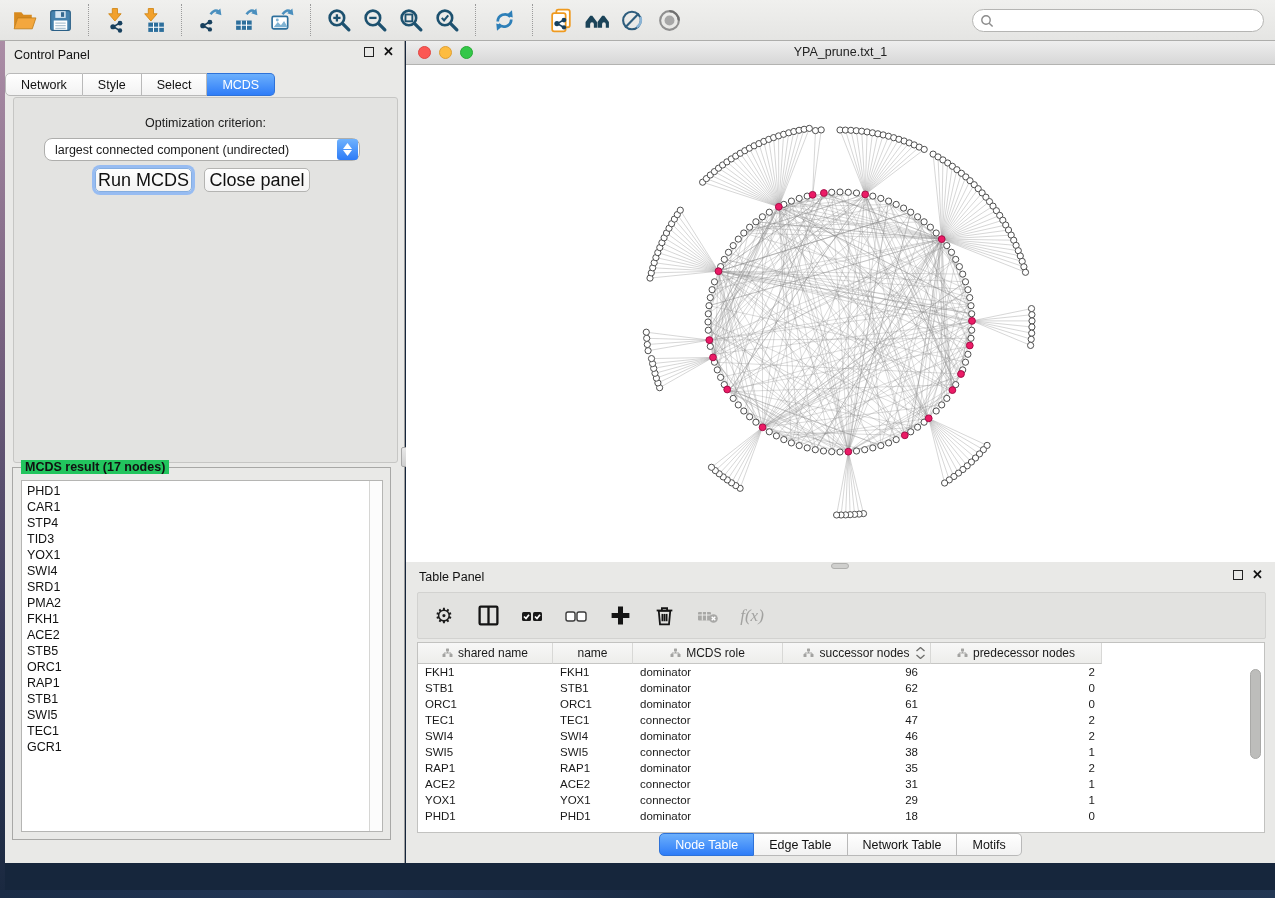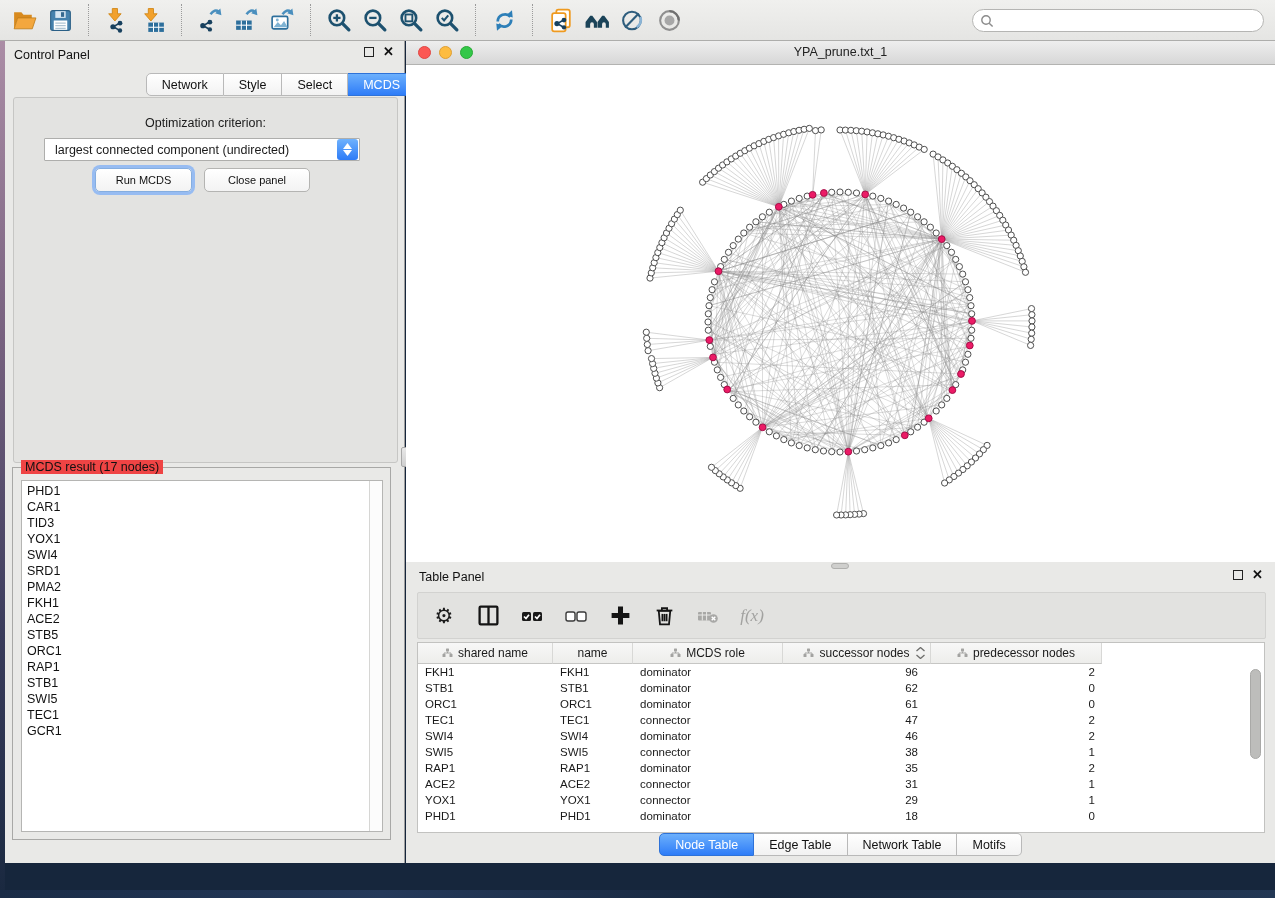--- a/index.html
+++ b/index.html
@@ -28,45 +28,45 @@
     background:linear-gradient(90deg,#1a2c47,#24395a 30%,#16263c 60%,#223754); }
 
   
   .control-panel { position:absolute; left:5px; top:41px; width:400px; height:822px;
     background:#e9e9e7; border-right:1px solid #9e9e9e; }
   .cp-header { position:relative; height:27px; }
   .cp-title { position:absolute; left:9px; top:7px; font-size:12.5px; color:#111; }
   .win-btns { position:absolute; right:10px; top:6px; display:flex; gap:9px; align-items:center; }
   .float-glyph { width:10px; height:10px; border:1.6px solid #222; display:inline-block; }
   .close-glyph { font-size:13px; font-weight:bold; color:#111; line-height:10px; }
-  .cp-tabs { position:absolute; left:12px; top:32px; width:100%; display:flex; justify-content:flex-end; }
+  .cp-tabs { position:absolute; left:0; top:32px; width:100%; display:flex; justify-content:flex-start; }
   .seg { display:flex; }
   .seg .tab { height:23px; padding:0 15px; display:flex; align-items:center; font-size:12.5px;
     background:linear-gradient(#ffffff,#f2f2f2); border:1px solid #b9b9b9; border-left:none; color:#111; }
   .seg .tab:first-child { border-left:1px solid #b9b9b9; border-radius:5px 0 0 5px; }
   .seg .tab:last-child { border-radius:0 5px 5px 0; }
   .seg .tab.active { background:linear-gradient(#6cb0fc,#2e7cf8); color:#fff; border-color:#2e72d8; }
   .cp-box { position:absolute; left:8px; top:56px; width:385px; height:366px;
     background:#e3e3e1; border:1px solid #c6c6c4; border-radius:3px; }
   .opt-label { position:absolute; left:0; top:18px; width:100%; text-align:center; font-size:12.5px; }
   .select { position:absolute; left:30px; top:40px; width:316px; height:23px; background:#fff;
-    border:1px solid #aeaeac; border-radius:1px; display:flex; align-items:center; }
+    border:1px solid #aeaeac; border-radius:8px; display:flex; align-items:center; }
   .select .val { flex:1; padding-left:10px; font-size:12.5px; white-space:nowrap; overflow:hidden; }
   .stepper { width:21px; height:21px; margin-right:1px; border-radius:3px;
     background:linear-gradient(#6fb2fd,#2d7bf7); display:flex; flex-direction:column;
     align-items:center; justify-content:center; gap:1px; }
   .stepper svg { display:block; }
   .btn { position:absolute; height:24px; background:linear-gradient(#ffffff,#f3f3f3);
-    border:1px solid #b4b4b2; border-radius:5px; font-size:11px; display:flex;
+    border:1px solid #b4b4b2; border-radius:5px; font-size:18px; display:flex;
     align-items:center; justify-content:center; color:#111; }
   .btn.focusring { box-shadow:0 0 0 3px rgba(110,168,250,.65); border-color:#85aee0; }
   .result-group { position:absolute; left:7px; top:426px; width:379px; height:373px;
     border:1px solid #a8a8a6; }
-  .legend { position:absolute; left:8px; top:-8px; background:#ef4444; padding:0 4px;
-    font-size:12.5px; color:#111; }
+  .legend { position:absolute; left:8px; top:-8px; background:#22c55e; padding:0 4px;
+    font-size:12.5px; color:#111;font-weight:bold; }
   .listbox { position:absolute; left:8px; top:12px; width:362px; height:352px; background:#fff;
     border:1px solid #b5b5b3; overflow:hidden; }
   .listbox .items { position:absolute; left:0; top:2px; right:14px; }
   .listbox .item { height:16px; line-height:16px; padding-left:5px; font-size:12.5px; color:#111; }
   .list-scroll { position:absolute; right:0; top:0; width:13px; height:100%;
     background:#fcfcfc; border-left:1px solid #d6d6d4; }
 
   
   .v-handle { position:absolute; left:401px; top:447px; width:9px; height:20px;
     background:linear-gradient(#e8e8e8,#cfcfcf); border:1px solid #a8a8a8; border-radius:2px; }
@@ -339,20 +339,21 @@
       </div>
       <div class="btn focusring" style="left:81px; top:70px; width:97px;">Run MCDS</div>
       <div class="btn" style="left:190px; top:70px; width:106px;">Close panel</div>
     </div>
     <div class="result-group">
       <span class="legend">MCDS result (17 nodes)</span>
       <div class="listbox">
         <div class="items" id="mcds-items">
             <div class="item">PHD1</div>
             <div class="item">CAR1</div>
+            <div class="item">STP4</div>
             <div class="item">TID3</div>
             <div class="item">YOX1</div>
             <div class="item">SWI4</div>
             <div class="item">SRD1</div>
             <div class="item">PMA2</div>
             <div class="item">FKH1</div>
             <div class="item">ACE2</div>
             <div class="item">STB5</div>
             <div class="item">ORC1</div>
             <div class="item">RAP1</div>

